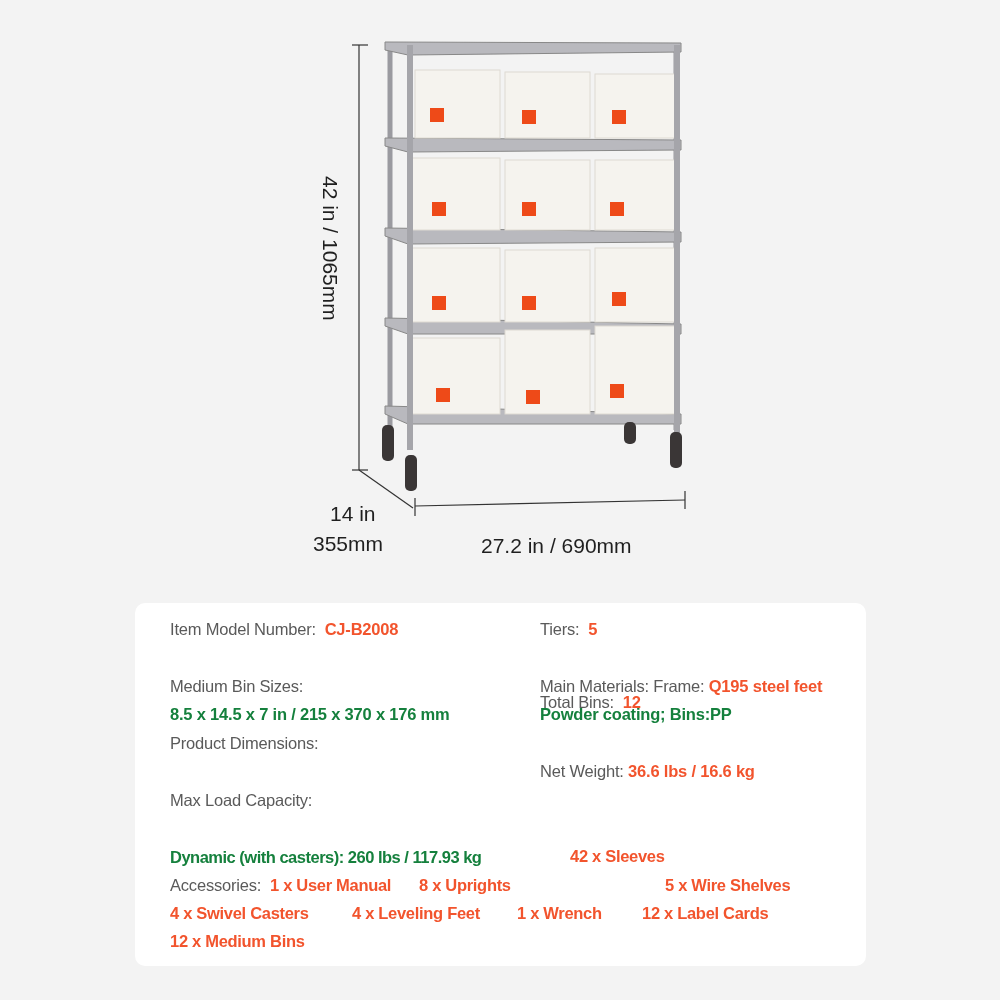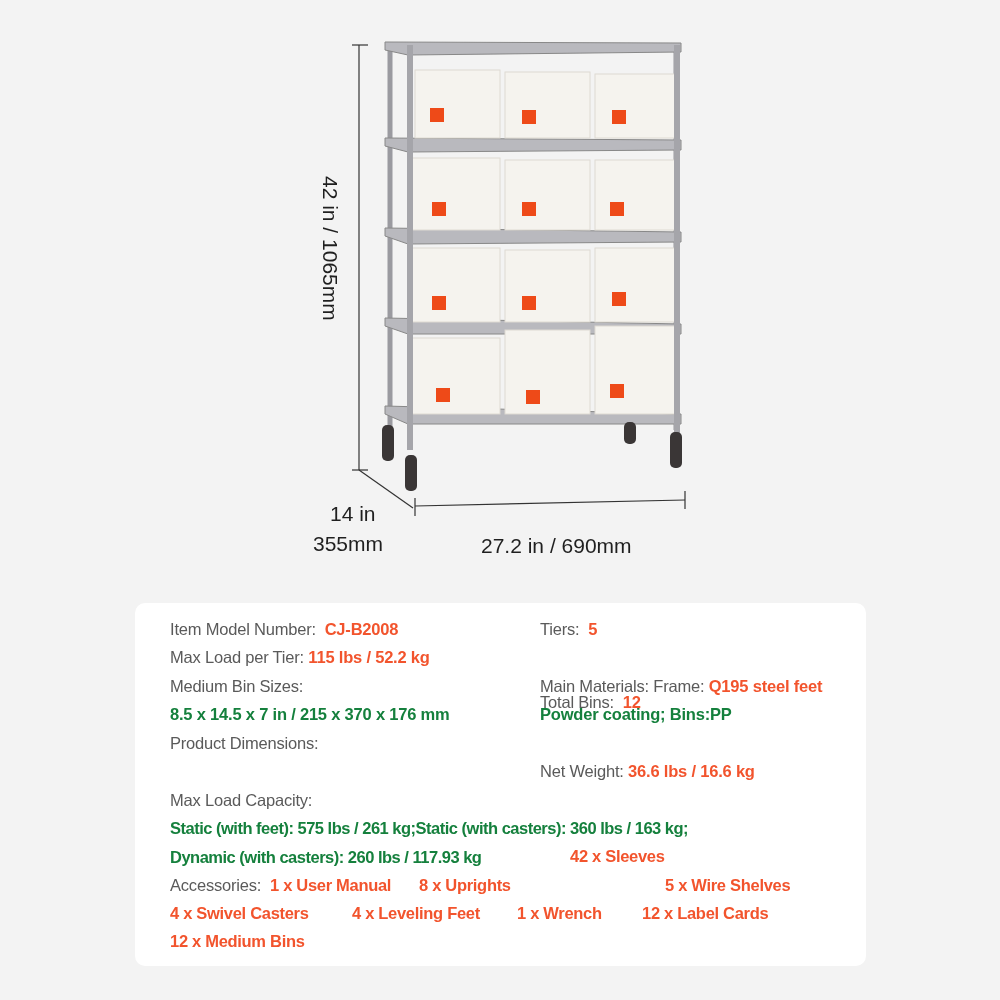--- a/index.html
+++ b/index.html
@@ -89,24 +89,20 @@
   <div class="dim-label" style="left:330px;top:502px;">14 in</div>
   <div class="dim-label" style="left:313px;top:532px;">355mm</div>
   <div class="dim-label" style="left:481px;top:534px;">27.2 in / 690mm</div>
 
   <div class="card"></div>
 
   <div class="line" style="left:170px;top:620px;">
     <span>Item Model Number:</span>&nbsp;
     <span class="v">CJ-B2008</span>
   </div>
-  <div class="line" style="left:170px;top:648px;">
-    <span>Max Load per Tier:</span>
-    <span class="v">115 lbs / 52.2 kg</span>
-  </div>
   <div class="line" style="left:170px;top:677px;">Medium Bin Sizes:</div>
   <div class="line orange" style="left:170px;top:705px;">8.5 x 14.5 x 7 in / 215 x 370 x 176 mm</div>
   <div class="line" style="left:170px;top:734px;">Product Dimensions:</div>
 
   <div class="line" style="left:540px;top:620px;">
     <span>Tiers:</span>&nbsp;
     <span class="v">5</span>
   </div>
   <div class="line" style="left:540px;top:684px;margin-top:9px;">
     <span>Total Bins:</span>&nbsp;
@@ -116,21 +112,20 @@
     <span>Main Materials: Frame:</span>
     <span class="v">Q195 steel feet</span>
   </div>
   <div class="line orange" style="left:540px;top:705px;">Powder coating; Bins:PP</div>
   <div class="line" style="left:540px;top:762px;">
     <span>Net Weight:</span>
     <span class="v">36.6 lbs / 16.6 kg</span>
   </div>
 
   <div class="line" style="left:170px;top:791px;">Max Load Capacity:</div>
-  <div class="line orange" style="left:170px;top:819px;letter-spacing:-0.5px;">Static (with feet): 575 lbs / 261 kg;Static (with casters): 360 lbs / 163 kg;</div>
   <div class="line orange" style="left:170px;top:848px;letter-spacing:-0.5px;">Dynamic (with casters): 260 lbs / 117.93 kg</div>
 
   <div class="line" style="left:170px;top:876px;">Accessories:</div>
   <div class="acc" style="left:270px;top:876px;">1 x User Manual</div>
   <div class="acc" style="left:419px;top:876px;">8 x Uprights</div>
   <div class="acc" style="left:542px;top:847px;margin-left:28px;">42 x Sleeves</div>
   <div class="acc" style="left:665px;top:876px;">5 x Wire Shelves</div>
   <div class="acc" style="left:170px;top:904px;">4 x Swivel Casters</div>
   <div class="acc" style="left:352px;top:904px;">4 x Leveling Feet</div>
   <div class="acc" style="left:517px;top:904px;">1 x Wrench</div>

